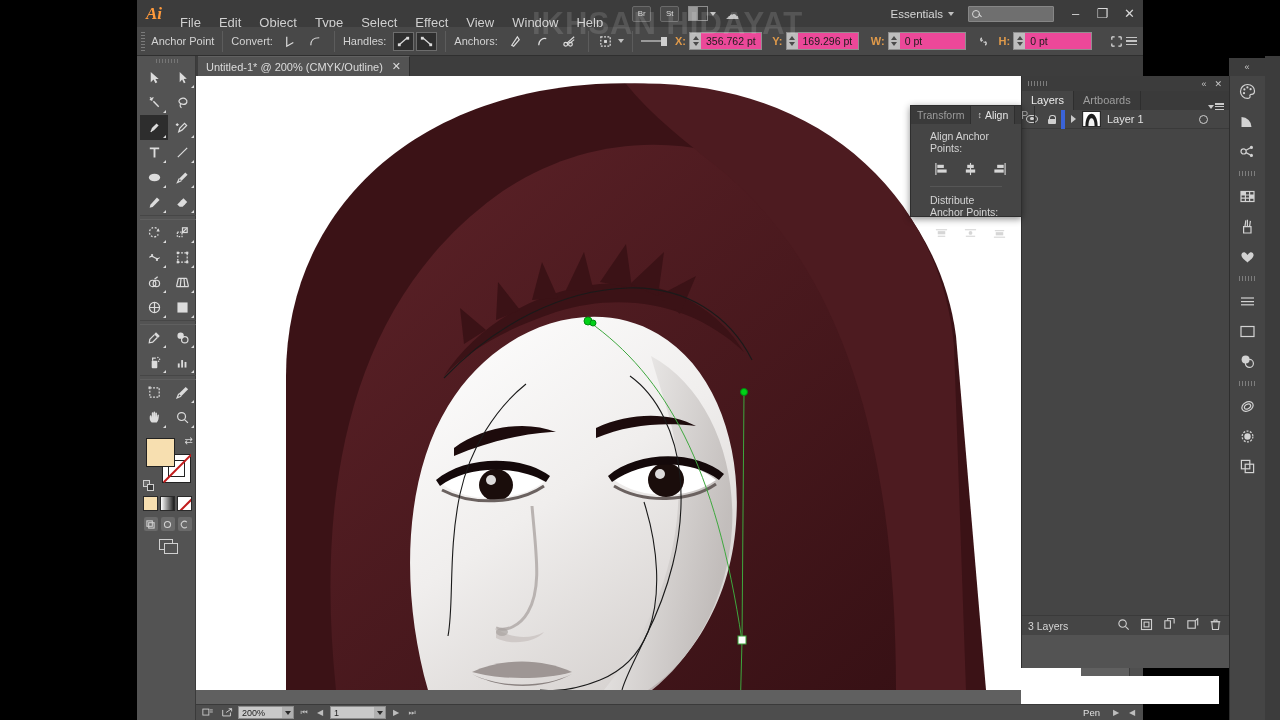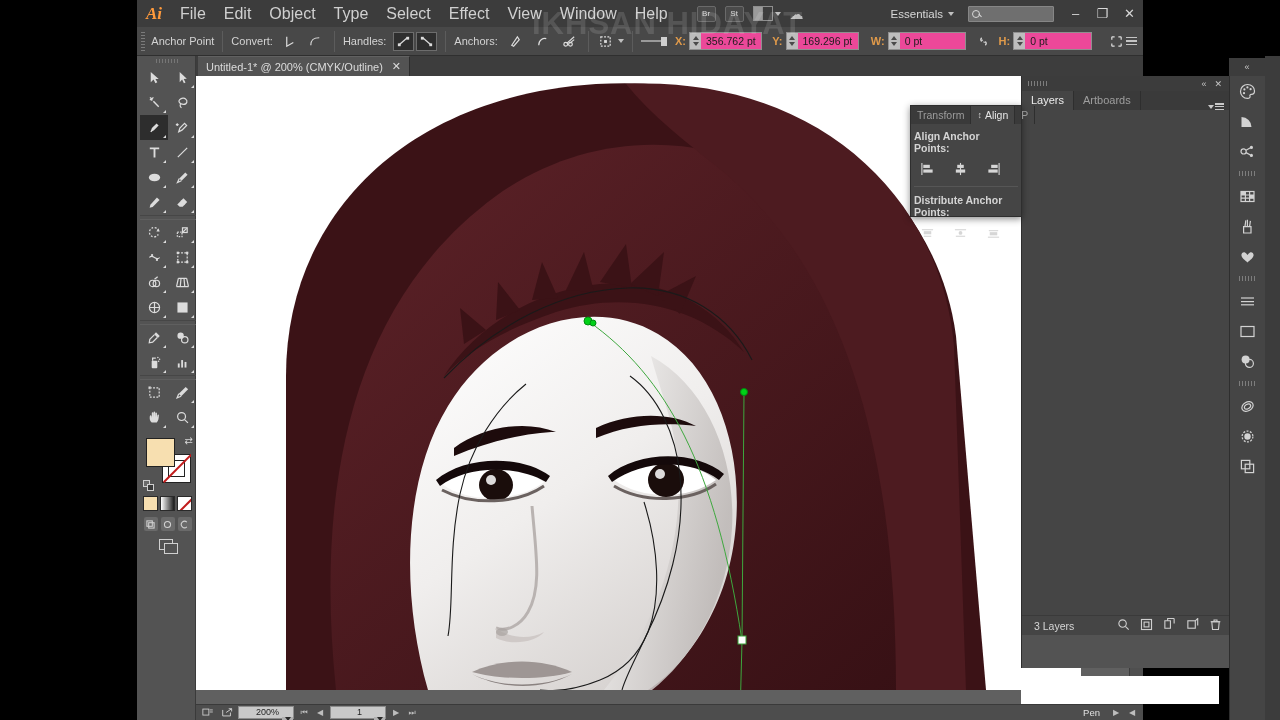--- a/index.html
+++ b/index.html
@@ -22,21 +22,21 @@
   #menubar{
     position:absolute; left:0; top:0; width:1006px; height:27px;
     background:#3c3c3c; display:flex; align-items:center;
   }
   #ai-logo{
     width:34px; height:27px; display:flex; align-items:center; justify-content:center;
     color:#ff9a3c; font-weight:bold; font-size:17px; font-style:italic;
     font-family:"Liberation Serif", serif;
   }
   .menu-item{
-    padding:0 9px; height:27px; line-height:27px; color:#d0d0d0; font-size:16px;
+    padding:9px 9px; height:27px; line-height:27px; color:#d0d0d0; font-size:13px;
     cursor:default;
   }
   #menu-icons{ display:flex; align-items:center; gap:9px; margin-left:20px; }
   .mini-btn{
     width:19px; height:16px; border:1px solid #6a6a6a; background:#4a4a4a;
     font-size:8px; color:#d4d4d4; display:flex; align-items:center; justify-content:center;
     border-radius:2px;
   }
   #arrange-ic{ display:flex; align-items:center; gap:2px; }
   #arrange-box{
@@ -208,21 +208,21 @@
     background:#454545; border:1px solid #2e2e2e; z-index:20;
     box-shadow:0 2px 7px rgba(0,0,0,0.45);
   }
   #ap-tabs{ display:flex; height:18px; background:#3a3a3a; }
   .ap-tab{
     padding:0 6px; height:18px; line-height:18px; font-size:10.5px; color:#9c9c9c;
     border-right:1px solid #2e2e2e;
   }
   .ap-tab.on{ background:#454545; color:#e6e6e6; display:flex;align-items:center;gap:3px; }
   .ap-tab.on:before{ content:"\2195"; font-size:9px; color:#cfcfcf; }
-  #ap-body{ padding:6px 3px;font-weight:bold; }
+  #ap-body{ padding:6px 19px; }
   .ap-head{ font-size:10.5px; color:#d4d4d4; margin-bottom:6px; }
   .ap-row{ display:flex; gap:14px; margin-bottom:9px; padding-left:4px; }
   .ap-btn{ width:19px;height:17px; display:flex;align-items:center;justify-content:center; }
   .ap-btn svg{ width:15px;height:14px; }
   .ap-btn svg *{ stroke:#d6d6d6; fill:none; stroke-width:1.2; }
   .ap-btn svg .f{ fill:#d6d6d6; stroke:none; }
   .ap-divider{ height:1px; background:#373737; border-bottom:1px solid #565656; margin:2px 0 7px; }
 
   
   #layerspanel{
@@ -264,21 +264,21 @@
   .lcell-target{ width:22px; display:flex; justify-content:center; }
   .targ{ width:9px;height:9px;border-radius:50%;border:1.3px solid #cfcfcf; }
   .lcell-sel{ width:15px; display:flex; justify-content:center; align-items:center; }
   .selbox{ width:7px;height:7px; }
 
   #lp-empty{ position:absolute; left:0; top:95px; right:0; bottom:45px; background:#454545; }
   #lp-foot{
     position:absolute; left:0; bottom:33px; width:208px; height:20px;
     background:#454545; display:flex; align-items:center; border-top:1px solid #3a3a3a;
   }
-  #lp-count{ font-size:10.5px; color:#d6d6d6; padding-left:12px; }
+  #lp-count{ font-size:10.5px; color:#d6d6d6; padding-left:6px; }
   #lp-icons{ margin-left:auto; display:flex; align-items:center; gap:10px; padding-right:8px; color:#cfcfcf; }
   #lp-icons svg{ width:13px;height:13px; }
   #lp-icons svg *{ stroke:#cfcfcf; fill:none; stroke-width:1.2; }
   #lp-bottom{
     position:absolute; left:0; bottom:0; width:208px; height:33px; background:#535353;
   }
   #lp-bottom-white{
     position:absolute; left:0; bottom:16px; width:198px; height:28px; background:#fff;
   }
 
@@ -298,21 +298,21 @@
 
   
   #statusbar{
     position:absolute; left:59px; bottom:0; width:947px; height:16px;
     background:#4d4d4d; display:flex; align-items:center; gap:4px; padding-left:4px;
     border-top:1px solid #3a3a3a; font-size:9.5px; color:#d4d4d4;
   }
   .sb-ic{ width:15px;height:13px; display:flex;align-items:center;justify-content:center; color:#d0d0d0; font-size:9px; }
   .sb-field{
     background:#c9c9c9; border:1px solid #8c8c8c; height:13px; display:flex; align-items:center;
-    color:#1f1f1f; font-size:9px; padding-left:3px;flex-direction:column;
+    color:#1f1f1f; font-size:9px; padding-left:3px;
   }
   .sb-caret{ margin-left:auto; width:11px;height:11px; background:#b0b0b0; display:flex;align-items:center;justify-content:center; }
   .sb-caret b{ width:0;height:0;border-left:3px solid transparent;border-right:3px solid transparent;border-top:4px solid #2a2a2a; }
   #sb-tool{ margin-left:auto; margin-right:6px; color:#e0e0e0; }
   #sb-arrows{ display:flex; gap:4px; padding-right:5px; color:#cfcfcf; font-size:8px;}
   .navb{ width:12px;height:13px;display:flex;align-items:center;justify-content:center;color:#bdbdbd;font-size:8px;}
 </style>
 </head>
 <body>
 
@@ -921,20 +921,44 @@
           <div style="width:9px;height:1.2px;background:#c8c8c8;"></div>
           <div style="width:9px;height:1.2px;background:#c8c8c8;"></div>
         </div>
       </div>
     </div>
 
     <div id="lp-rows">
 
 
 
+      <div class="lrow">
+        <div class="lcell-eye">
+            <div class="eye open"></div>
+          </div>
+        <div class="lcell-lock">
+            <div class="lockic"></div>
+          </div>
+        <div class="lcolor" style="background:#3a63d8"></div>
+        <div class="lcell-arrow">
+            <div class="tri"></div>
+          </div>
+        <div class="lthumb">
+          <svg viewBox="0 0 19 16" style="width:100%;height:100%;">
+              <rect width="19" height="16" fill="#fff"></rect>
+              <path d="M2.5 16 C2.5 7 6 2 9.5 2 C13 2 16.5 7 16.5 16 Z" fill="#1e1e1e"></path>
+              <path d="M6 16 C6 10 7.6 7 9.5 7 C11.4 7 13 10 13 16 Z" fill="#f0f0f0"></path>
+            </svg>
+        </div>
+        <div class="lname">Layer 1</div>
+        <div class="lcell-target">
+            <div class="targ"></div>
+          </div>
+        <div class="lcell-sel"></div>
+      </div>
     </div>
 
     <div id="lp-empty"></div>
 
     <div id="lp-foot">
       <div id="lp-count">3 Layers</div>
       <div id="lp-icons">
         <div>
           <svg viewBox="0 0 14 14">
               <circle cx="6" cy="6" r="4"></circle>

